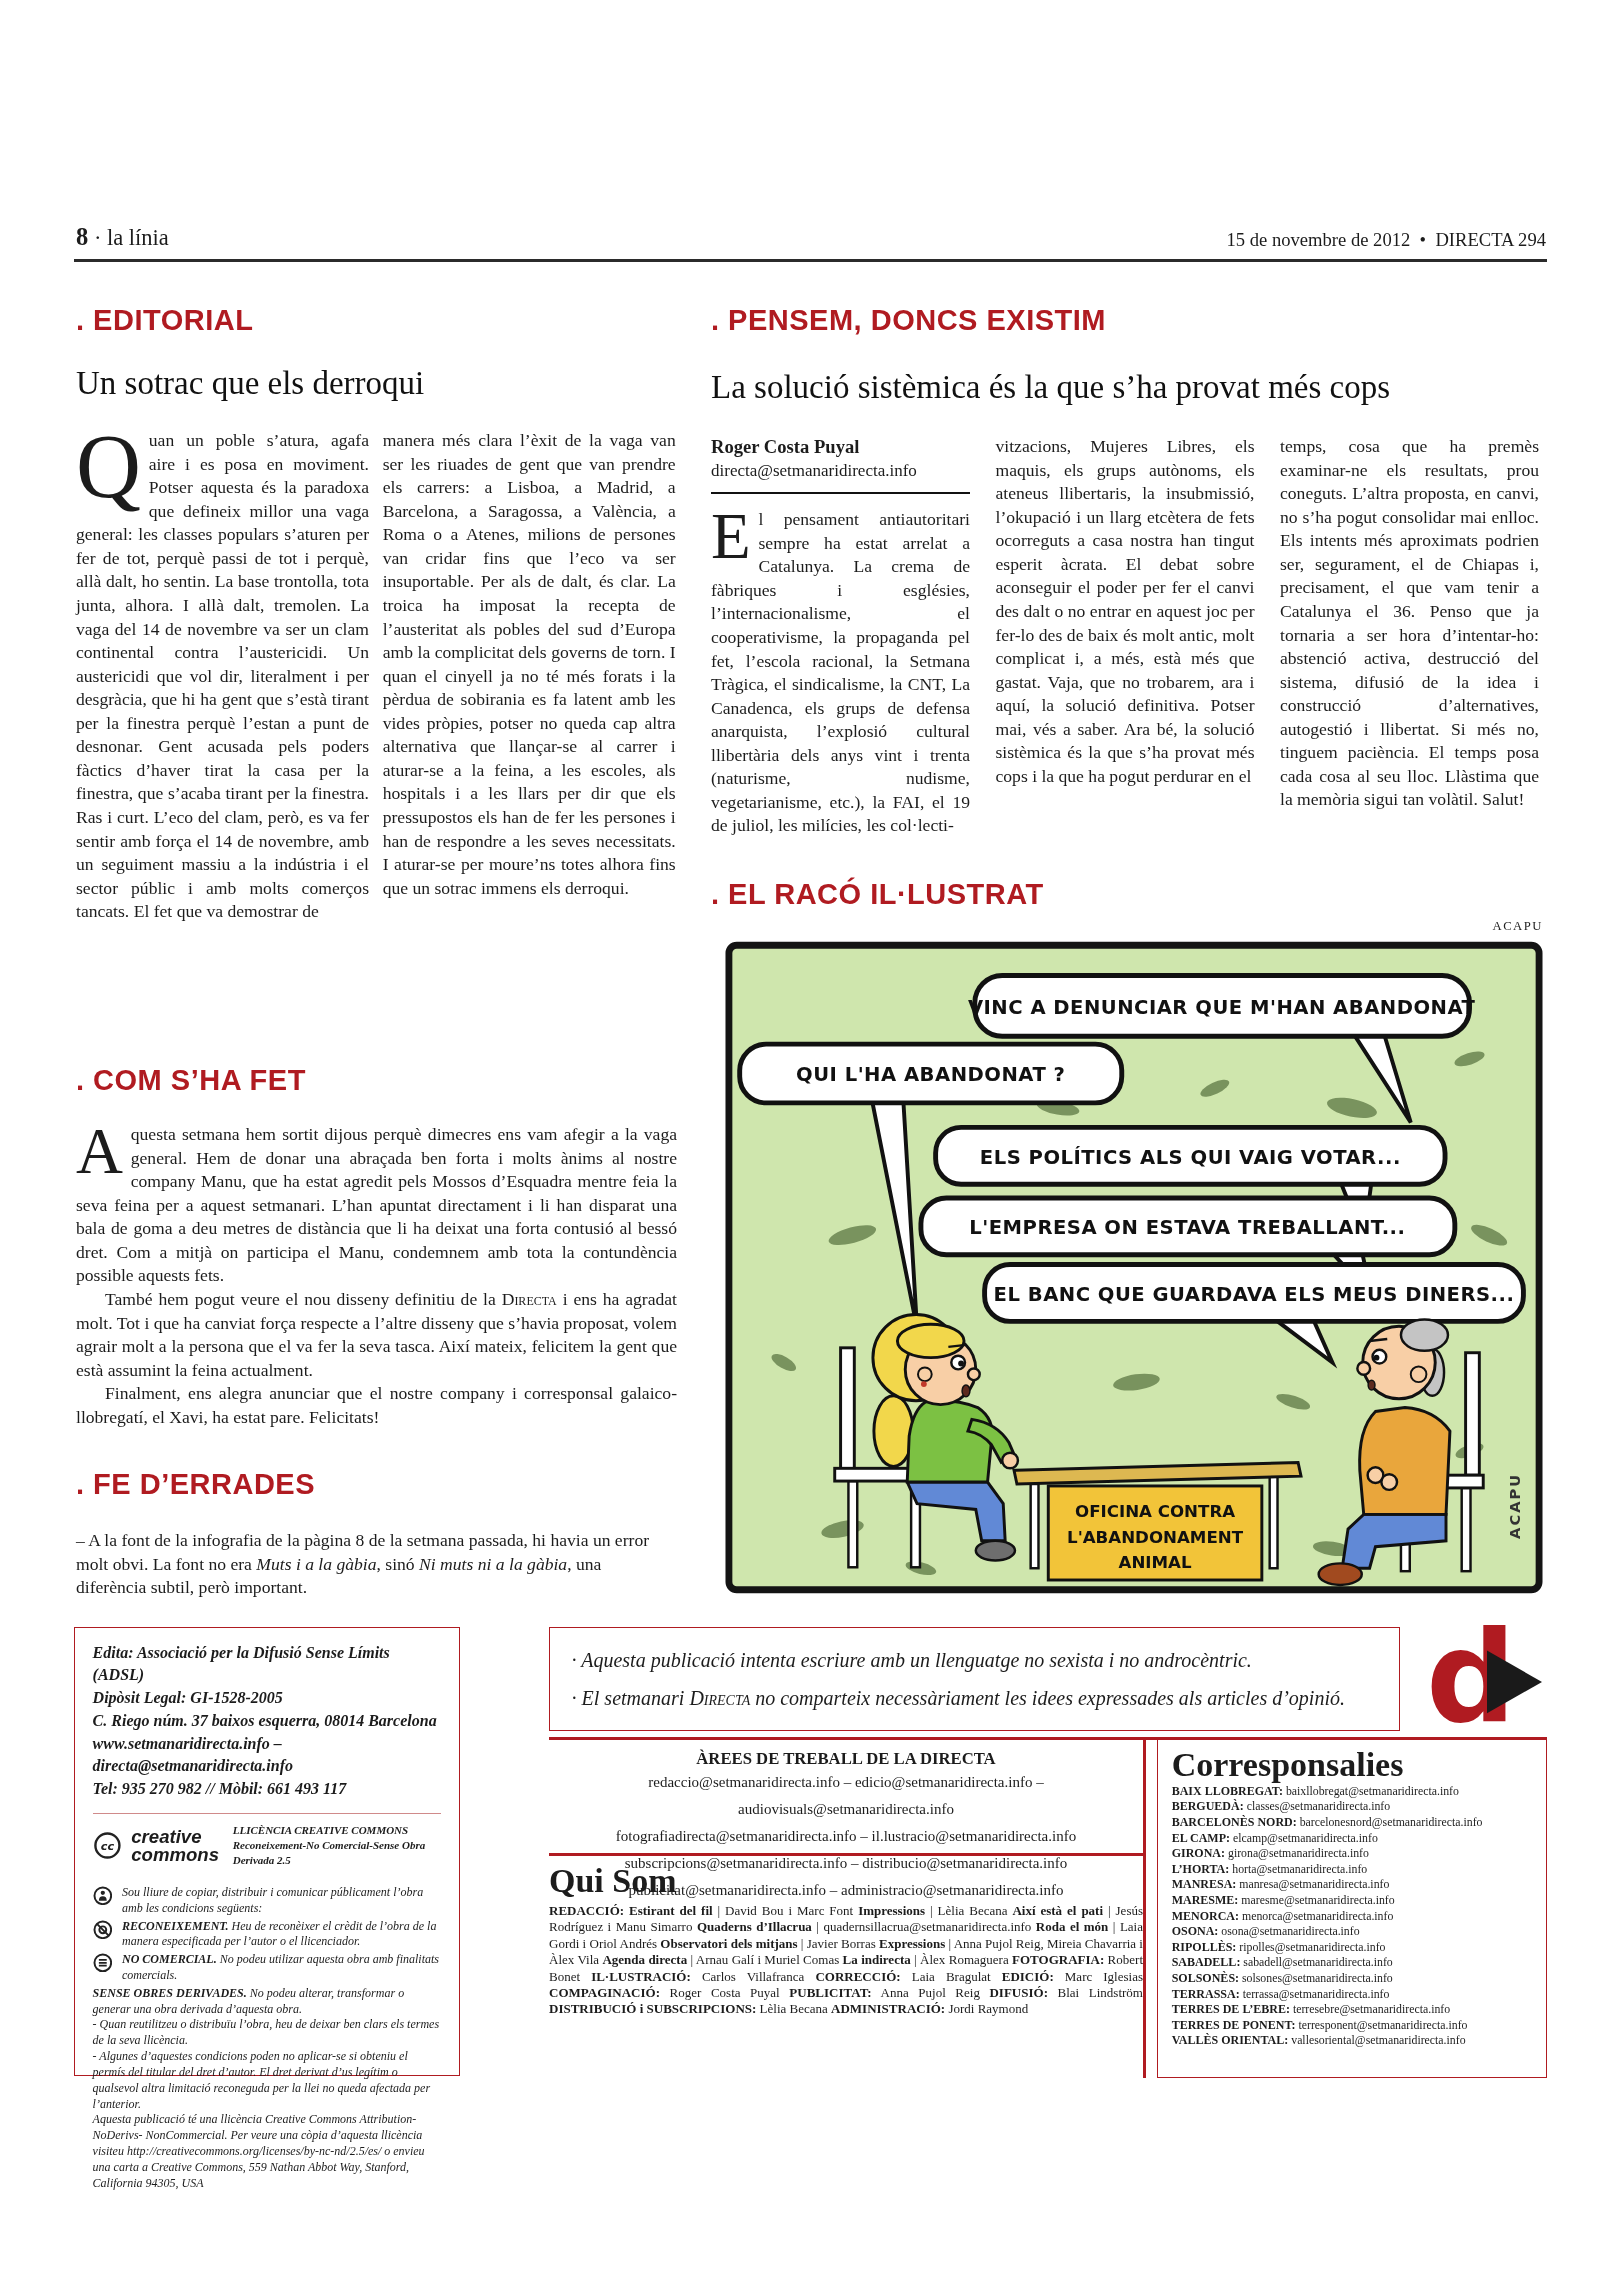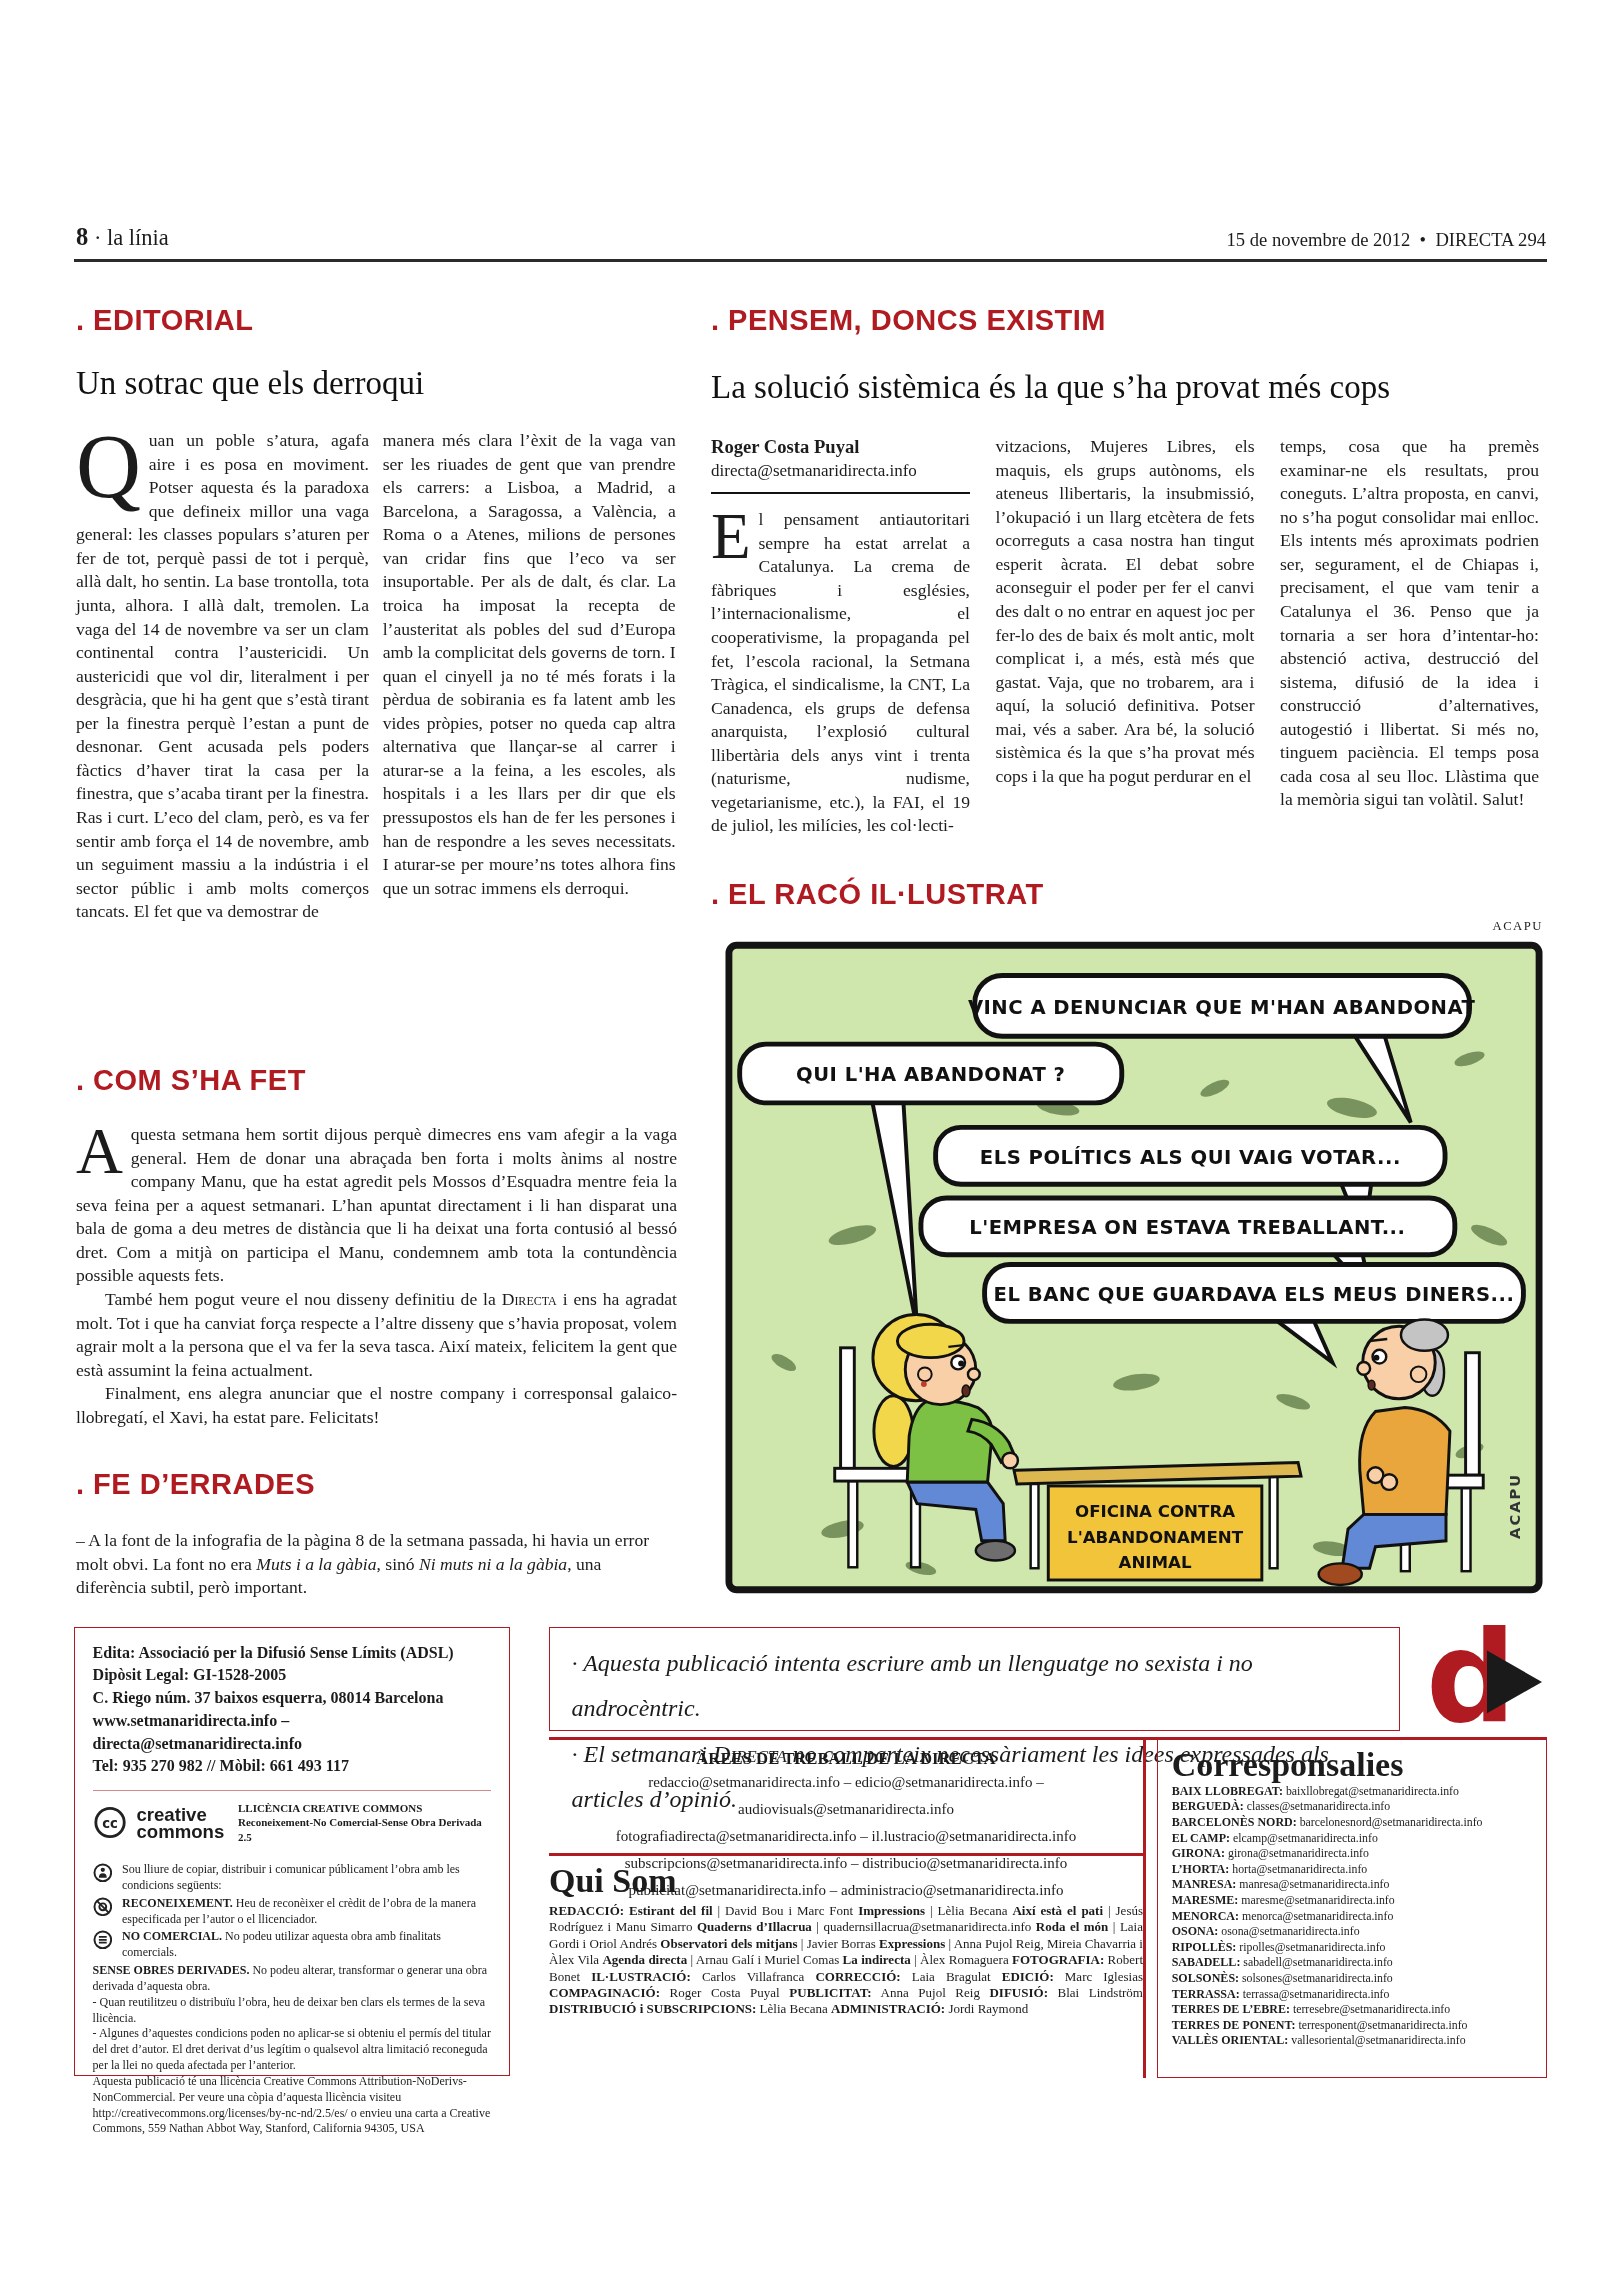--- a/index.html
+++ b/index.html
@@ -29,21 +29,21 @@
   
   .redbox{border:1.5px solid #b01b21;box-sizing:border-box;}
   .edita-line{font-weight:bold;font-size:16px;line-height:1.42;}
   .thin-red-rule{border-top:1px solid #d08a8a;margin:11.8px 0 9.8px 0;}
   .cc-head{display:flex;align-items:center;gap:9.8px;}
   .cc-words{font-family:"Liberation Sans",sans-serif;font-weight:900;font-size:18.6px;line-height:.92;}
   .cc-titles{font-weight:bold;font-size:11px;line-height:1.35;margin-left:3.9px;}
   .cc-list{margin-top:17px;font-size:12px;line-height:1.32;}
   .cc-row{display:flex;gap:7.8px;margin-bottom:2px;}
   .cc-ico{flex:0 0 21.6px;padding-top:1px;}
-  .notice{font-style:italic;font-size:24px;line-height:1.9;padding:12.7px 21.6px;box-sizing:border-box;}
+  .notice{font-style:italic;font-size:20px;line-height:1.9;padding:12.7px 21.6px;box-sizing:border-box;}
   .redline{background:#b01b21;}
   .arees-title{font-family:"Liberation Serif",serif;font-weight:bold;font-size:16.7px;text-align:center;}
   .arees-line{font-size:15px;line-height:1.8;text-align:center;}
   .quisom-title,.corr-title{font-weight:bold;font-size:34px;}
   .quisom-text{font-size:13px;line-height:1.26;text-align:justify;}
   .banner{background:#b01b21;color:#fff;font-family:"Liberation Serif",serif;font-weight:bold;
           font-size:15px;letter-spacing:0.5px;text-align:center;line-height:31px;}
   .corr-item{font-size:11.8px;line-height:1.3;}
   .corr-item b{font-size:12px;}
   svg text{user-select:none;}
@@ -199,21 +199,21 @@
   <div class="abs kicker" style="left:76px;top:1064px;">. COM S’HA FET</div>
   <div class="abs bodycol" style="left:76px;top:1123px;width:601px;">
     <p class="para"><span class="dropcap small">A</span><span>questa setmana hem sortit dijous perquè dimecres ens vam afegir a la vaga general. Hem de donar una abraçada ben forta i molts ànims al nostre company Manu, que ha estat agredit pels Mossos d’Esquadra mentre feia la seva feina per a aquest setmanari. L’han apuntat directament i li han disparat una bala de goma a deu metres de distància que li ha deixat una forta contusió al bessó dret. Com a mitjà on participa el Manu, condemnem amb tota la contundència possible aquests fets.</span></p>
     <p class="para indent"><span>També hem pogut veure el nou disseny definitiu de la </span><span style="font-variant: small-caps;">Directa</span><span> i ens ha agradat molt. Tot i que ha canviat força respecte a l’altre disseny que s’havia proposat, volem agrair molt a la persona que el va fer la seva tasca. Així mateix, felicitem la gent que està assumint la feina actualment.</span></p>
     <p class="para indent">Finalment, ens alegra anunciar que el nostre company i corresponsal galaico-llobregatí, el Xavi, ha estat pare. Felicitats!</p>
   </div>
 
   <div class="abs kicker" style="left:76px;top:1468px;">. FE D’ERRADES</div>
   <div class="abs bodycol" style="left:76px;top:1529px;width:592px;text-align:left;"><span>– A la font de la infografia de la pàgina 8 de la setmana passada, hi havia un error molt obvi. La font no era </span><span style="font-style: italic;">Muts i a la gàbia</span><span>, sinó </span><span style="font-style: italic;">Ni muts ni a la gàbia</span><span>, una diferència subtil, però important.</span></div>
 
-  <div class="abs redbox" style="left:74px;top:1627px;width:436px;height:449px;padding:13.7px 17.6px;">
+  <div class="abs redbox" style="left:74px;top:1627px;width:386px;height:449px;padding:13.7px 17.6px;font-style:italic;">
     <div>
 
     <div class="edita-line">Edita: Associació per la Difusió Sense Límits (ADSL)</div>
         <div class="edita-line">Dipòsit Legal: GI-1528-2005</div>
         <div class="edita-line">C. Riego núm. 37 baixos esquerra, 08014 Barcelona</div>
         <div class="edita-line">www.setmanaridirecta.info – directa@setmanaridirecta.info</div>
         <div class="edita-line">Tel: 935 270 982 // Mòbil: 661 493 117</div>
       </div>
     <div class="thin-red-rule"></div>
     <div class="cc-head">

